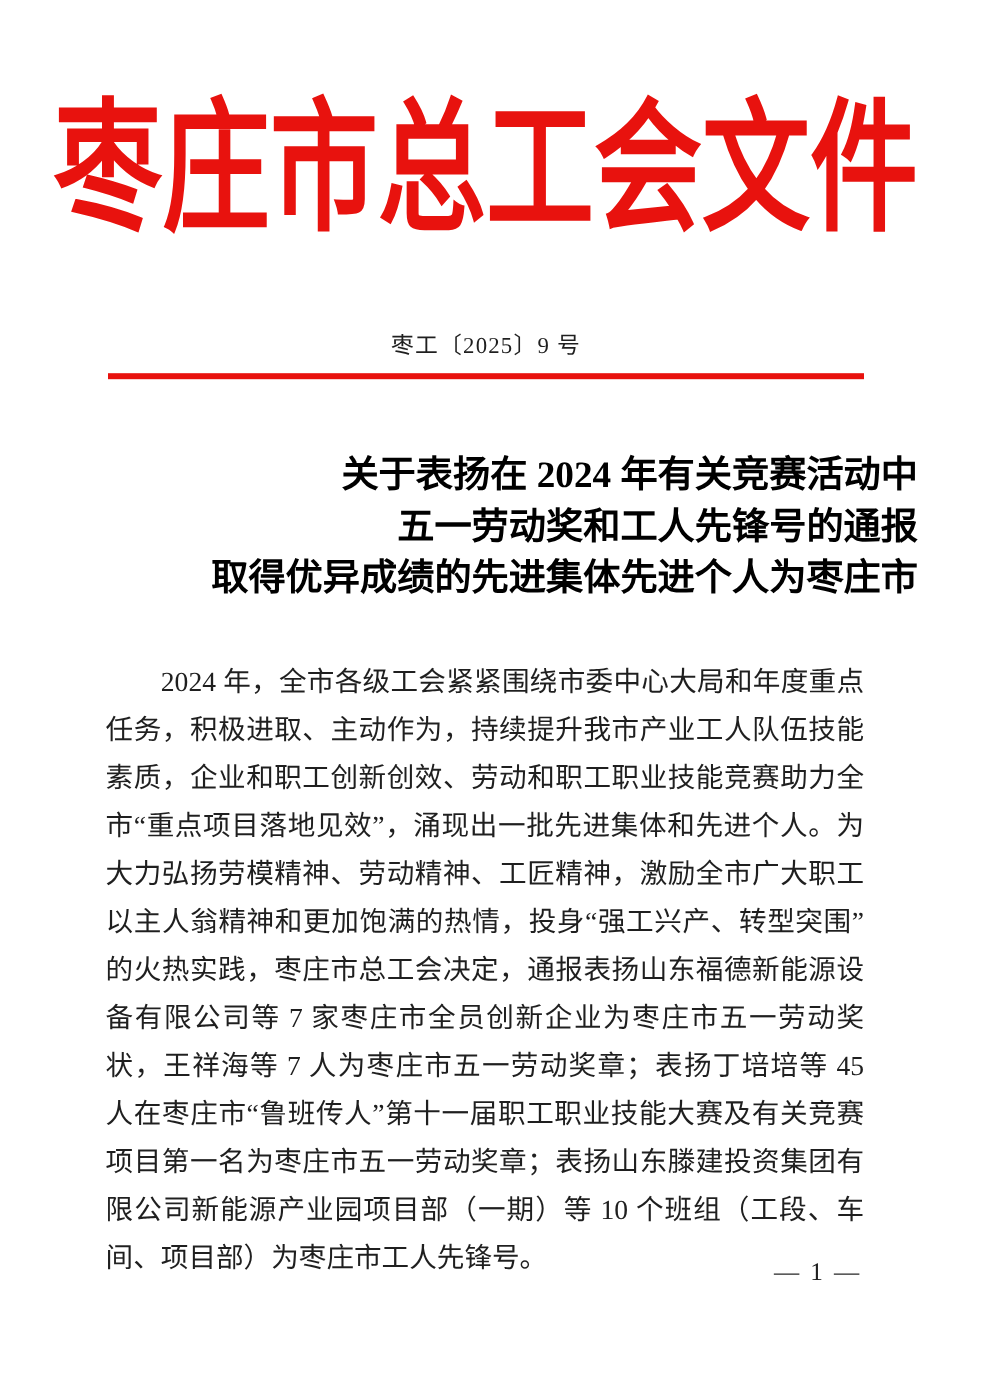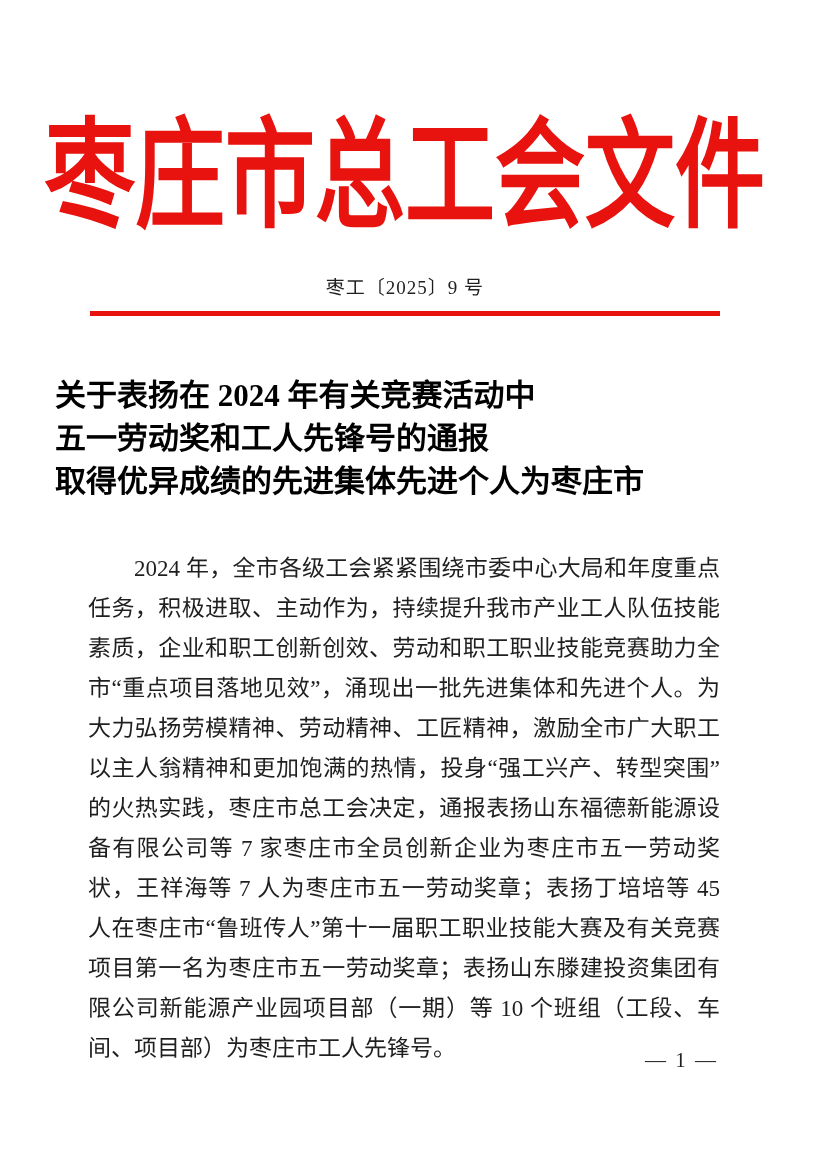--- a/index.html
+++ b/index.html
@@ -16,21 +16,21 @@
     overflow: hidden;
   }
   
   .org-header {
     position: absolute;
     left: 90px;
     top: 98px;
     width: 630px;
     height: 124px;
     display: flex;
-    align-items: flex-end;
+    align-items: flex-start;
     justify-content: center;
   }
   .org-header-text {
     display: block;
     font-size: 90px;
     font-weight: 700;
     line-height: 1;
     white-space: nowrap;
     letter-spacing: 0;
     color: var(--header-red, #e8120e);
@@ -57,21 +57,21 @@
     height: 5px;
     background: var(--divider-red, #e8120e);
   }
   
   .doc-title {
     position: absolute;
     top: 374px;
     left: 55px;
     width: 710px;
     margin: 0;
-    text-align: left;
+    text-align: right;
     font-size: 31px;
     line-height: 43px;
     font-weight: 700;
     color: var(--title-black, #000000);
   }
   .title-line { display: block; }
   
   .doc-body {
     position: absolute;
     top: 549px;

